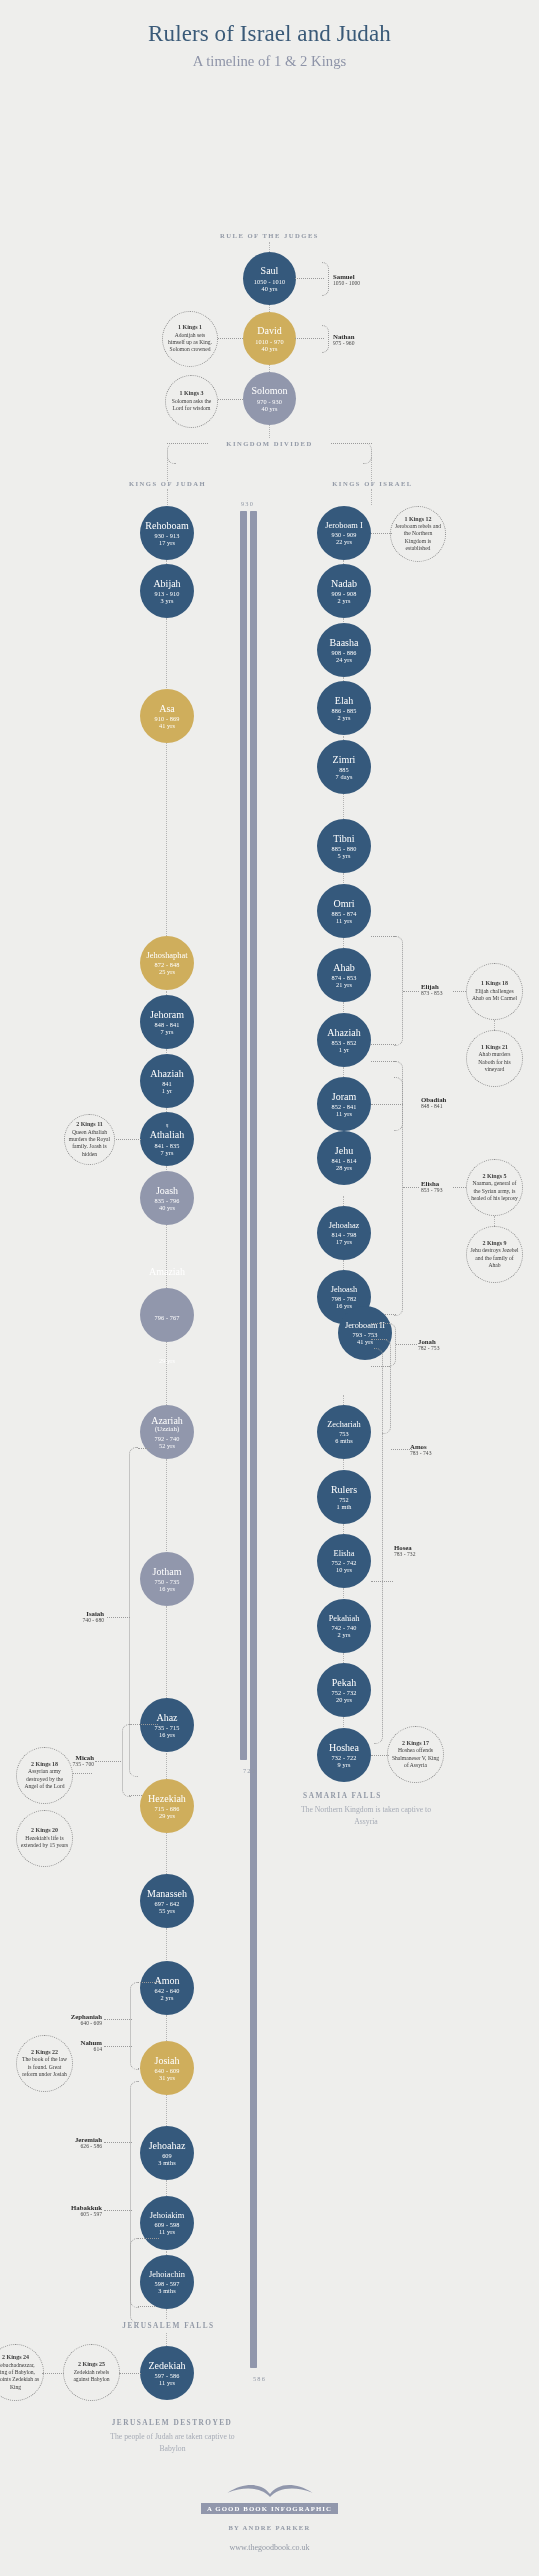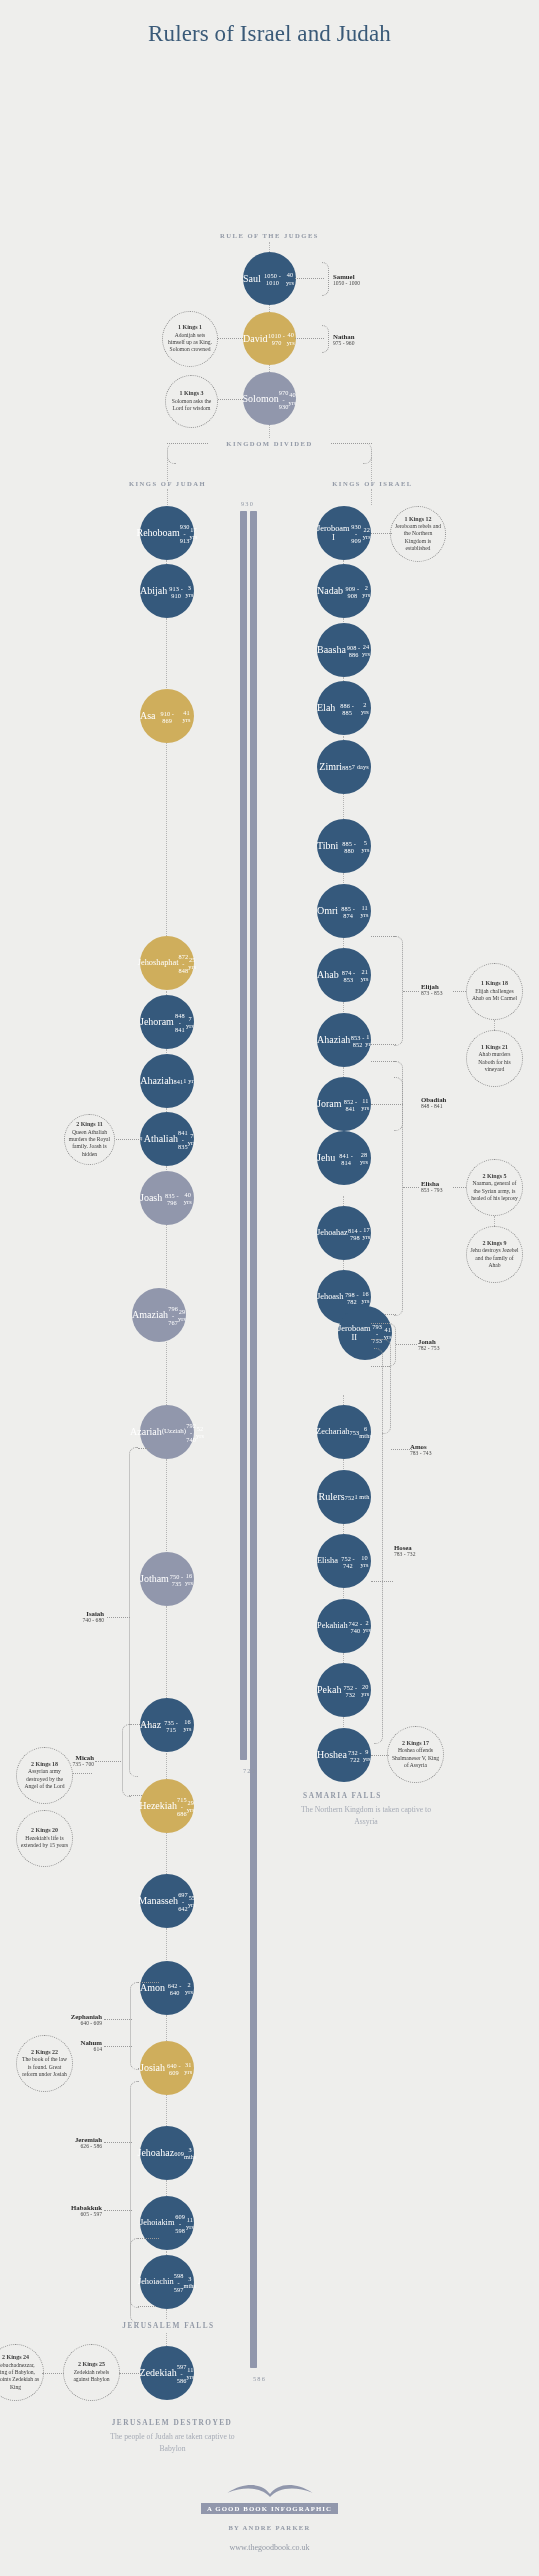--- a/index.html
+++ b/index.html
@@ -56,21 +56,21 @@
     font-size: 7.3px; letter-spacing: 1.5px; color: #9299a6; font-weight: bold;
   }
   .fall-sub {
     position: absolute; text-align: center;
     font-size: 7.7px; line-height: 1.5; color: #a6abb6;
   }
 
   
   .king {
     position: absolute; border-radius: 50%;
-    display: flex; flex-direction: row; align-items: center; justify-content: center;
+    display: flex; flex-direction: column; align-items: center; justify-content: center;
     color: #ffffff; text-align: center; line-height: 1.12;
   }
   .king .kname  { font-size: 10px; }
   .king .kname.sm { font-size: 8.4px; }
   .king .kalt   { font-size: 7px; margin-top: -0.7px; }
   .king .kdates { font-size: 6.3px; margin-top: 1.5px; letter-spacing: 0.1px; }
   .king .klen   { font-size: 6.3px; letter-spacing: 0.1px; }
   .king .fsym   { font-size: 7.3px; line-height: 1; margin-bottom: 0px; }
   .c-evil  { background: #35597c; }
   .c-good  { background: #cfae5c; }
@@ -117,20 +117,21 @@
   }
   .byline { font-size: 6.6px; letter-spacing: 1.3px; color: #9299a6; font-weight: bold; margin-top: 3.7px; }
   .weburl { font-size: 8px; color: #9299a6; margin-top: 7.3px; }
 </style>
 </head>
 <body>
 
 <div id="page">
 
   <div class="title">Rulers of Israel and Judah</div>
+  <div class="subtitle">A timeline of 1 &amp; 2 Kings</div>
 
 
 
   <div class="section-label" style="left:211px; top:232px; width:117px;">RULE OF THE JUDGES</div>
   <div class="vdot" style="left:269px; top:242px; height:10.3px;"></div>
 
   <div class="king c-evil" style="left:243px; top:252px; width:53px; height:53px;">
     <div class="kname">Saul</div>
     <div class="kdates">1050 - 1010</div>
     <div class="klen">40 yrs</div>
@@ -251,21 +252,21 @@
   </div>
   <div class="vdot" style="left:166px; top:1166px; height:4.4px;"></div>
 
   <div class="king c-mixed" style="left:140px; top:1171px; width:54px; height:54px;">
     <div class="kname">Joash</div>
     <div class="kdates">835 - 796</div>
     <div class="klen">40 yrs</div>
   </div>
   <div class="vdot" style="left:166px; top:1225px; height:63px;"></div>
 
-  <div class="king c-mixed" style="left:132px; top:1288px; width:54px; height:54px;">
+  <div class="king c-mixed" style="left:140px; top:1288px; width:54px; height:54px;gap:36px;">
     <div class="kname">Amaziah</div>
     <div class="kdates">796 - 767</div>
     <div class="klen">29 yrs</div>
   </div>
   <div class="vdot" style="left:166px; top:1342px; height:63px;"></div>
 
   <div class="king c-mixed" style="left:140px; top:1405px; width:54px; height:54px;">
     <div class="kname">Azariah</div>
     <div class="kalt">(Uzziah)</div>
     <div class="kdates">792 - 740</div>

